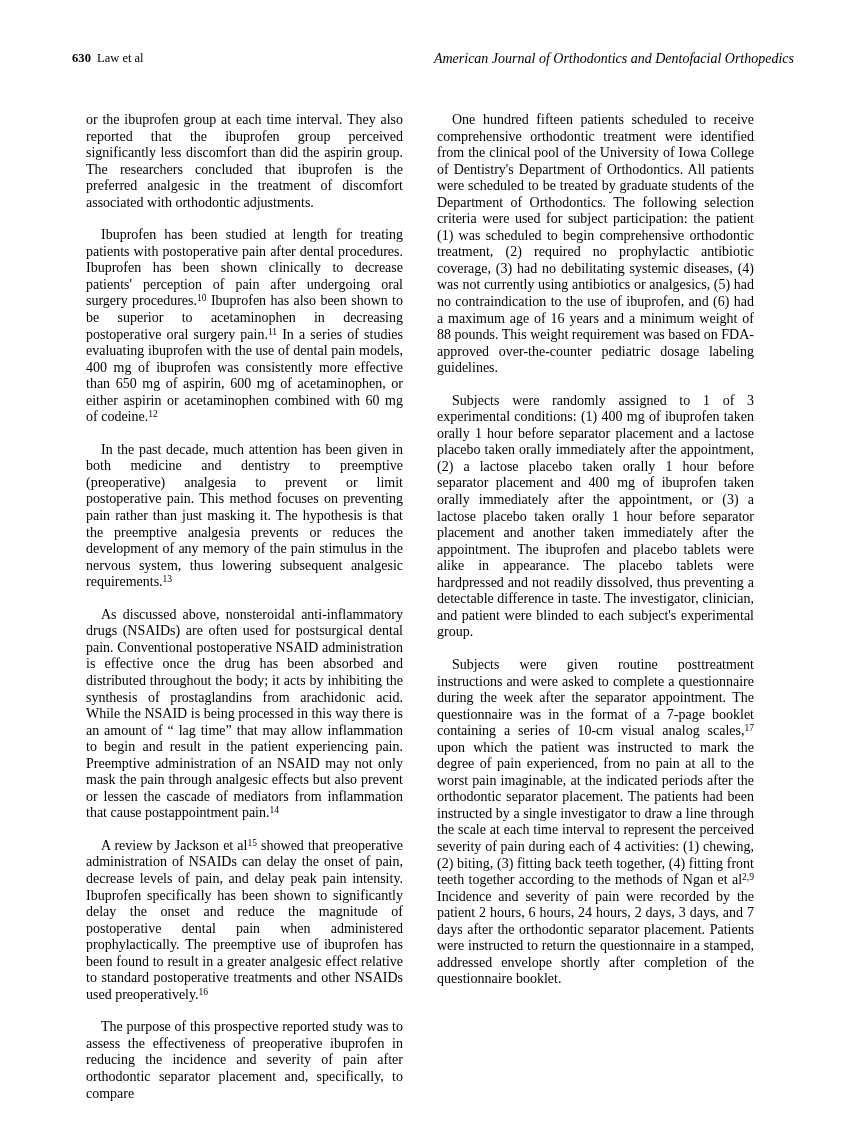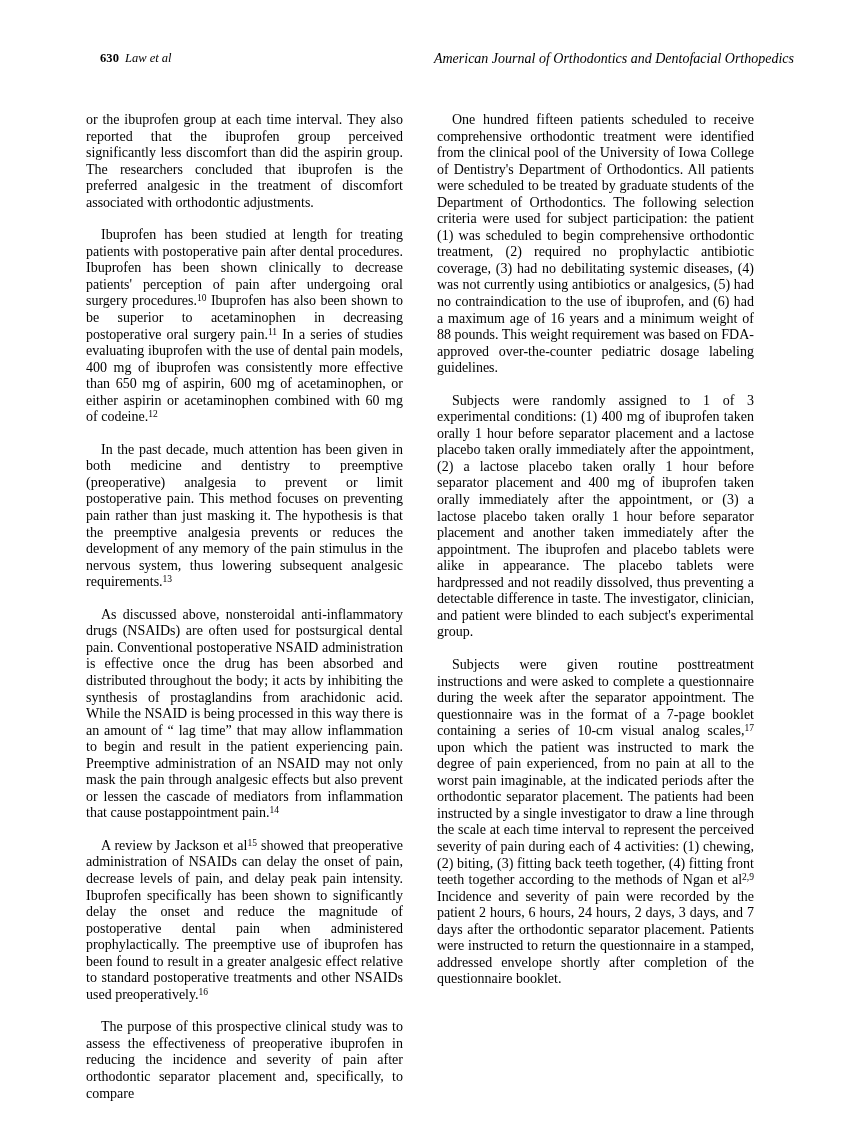--- a/index.html
+++ b/index.html
@@ -33,24 +33,22 @@
     left: 0;
     top: 0;
     white-space: nowrap;
     font-size: 12.5px;
     line-height: 16px;
   }
   .rh-folio {
     font-weight: bold;
     font-style: normal;
     letter-spacing: 0.1px;
-    margin-left: 28px;
   }
   .rh-authors {
-    font-style: italic;
     margin-left: 6px;
   }
   .rh-right {
     position: absolute;
     right: 0;
     top: 0;
     text-align: right;
     font-style: italic;
     font-size: 14px;
     line-height: 17.5px;
@@ -129,21 +127,21 @@
       <p class="para no-indent"><span>or the ibuprofen group at each time interval. They also reported that the ibuprofen group perceived significantly less discomfort than did the aspirin group. The researchers concluded that ibuprofen is the preferred analgesic in the treatment of discomfort associated with orthodontic adjustments.</span></p>
 
       <p class="para"><span>Ibuprofen has been studied at length for treating patients with postoperative pain after dental procedures. Ibuprofen has been shown clinically to decrease patients' perception of pain after undergoing oral surgery procedures.</span><sup>10</sup><span> Ibuprofen has also been shown to be superior to acetaminophen in decreasing postoperative oral surgery pain.</span><sup>11</sup><span> In a series of studies evaluating ibuprofen with the use of dental pain models, 400 mg of ibuprofen was consistently more effective than 650 mg of aspirin, 600 mg of acetaminophen, or either aspirin or acetaminophen combined with 60 mg of codeine.</span><sup>12</sup></p>
 
       <p class="para"><span>In the past decade, much attention has been given in both medicine and dentistry to preemptive (preoperative) analgesia to prevent or limit postoperative pain. This method focuses on preventing pain rather than just masking it. The hypothesis is that the preemptive analgesia prevents or reduces the development of any memory of the pain stimulus in the nervous system, thus lowering subsequent analgesic requirements.</span><sup>13</sup></p>
 
       <p class="para"><span>As discussed above, nonsteroidal anti-inflammatory drugs (NSAIDs) are often used for postsurgical dental pain. Conventional postoperative NSAID administration is effective once the drug has been absorbed and distributed throughout the body; it acts by inhibiting the synthesis of prostaglandins from arachidonic acid. While the NSAID is being processed in this way there is an amount of “ lag time” that may allow inflammation to begin and result in the patient experiencing pain. Preemptive administration of an NSAID may not only mask the pain through analgesic effects but also prevent or lessen the cascade of mediators from inflammation that cause postappointment pain.</span><sup>14</sup></p>
 
       <p class="para"><span>A review by Jackson et al</span><sup>15</sup><span> showed that preoperative administration of NSAIDs can delay the onset of pain, decrease levels of pain, and delay peak pain intensity. Ibuprofen specifically has been shown to significantly delay the onset and reduce the magnitude of postoperative dental pain when administered prophylactically. The preemptive use of ibuprofen has been found to result in a greater analgesic effect relative to standard postoperative treatments and other NSAIDs used preoperatively.</span><sup>16</sup></p>
 
-      <p class="para"><span>The purpose of this prospective clinical study was to assess the effectiveness of preoperative ibuprofen in reducing the incidence and severity of pain after orthodontic separator placement and, specifically, to compare</span></p>
+      <p class="para"><span>The purpose of this prospective reported study was to assess the effectiveness of preoperative ibuprofen in reducing the incidence and severity of pain after orthodontic separator placement and, specifically, to compare</span></p>
 
     </div>
 
     <div class="col col-right">
 
 
 
       <p class="para"><span>One hundred fifteen patients scheduled to receive comprehensive orthodontic treatment were identified from the clinical pool of the University of Iowa College of Dentistry's Department of Orthodontics. All patients were scheduled to be treated by graduate students of the Department of Orthodontics. The following selection criteria were used for subject participation: the patient (1) was scheduled to begin comprehensive orthodontic treatment, (2) required no prophylactic antibiotic coverage, (3) had no debilitating systemic diseases, (4) was not currently using antibiotics or analgesics, (5) had no contraindication to the use of ibuprofen, and (6) had a maximum age of 16 years and a minimum weight of 88 pounds. This weight requirement was based on FDA-approved over-the-counter pediatric dosage labeling guidelines.</span></p>
 
       <p class="para"><span>Subjects were randomly assigned to 1 of 3 experimental conditions: (1) 400 mg of ibuprofen taken orally 1 hour before separator placement and a lactose placebo taken orally immediately after the appointment, (2) a lactose placebo taken orally 1 hour before separator placement and 400 mg of ibuprofen taken orally immediately after the appointment, or (3) a lactose placebo taken orally 1 hour before separator placement and another taken immediately after the appointment. The ibuprofen and placebo tablets were alike in appearance. The placebo tablets were hardpressed and not readily dissolved, thus preventing a detectable difference in taste. The investigator, clinician, and patient were blinded to each subject's experimental group.</span></p>

